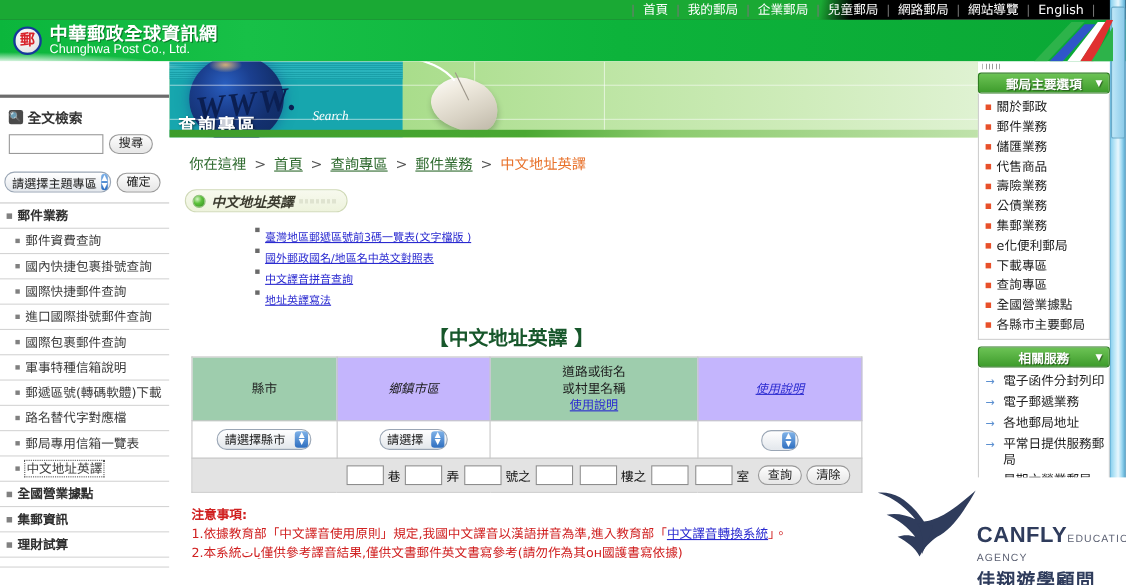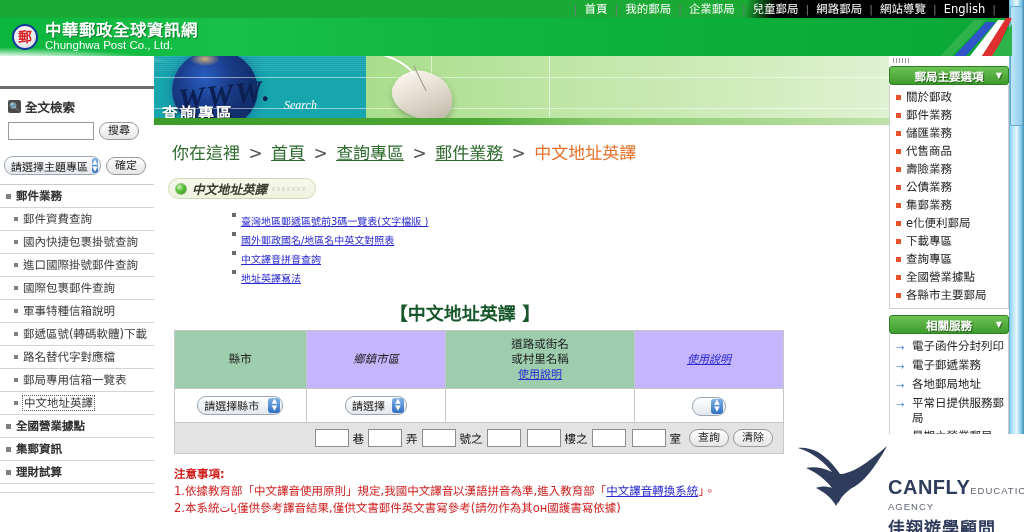--- a/index.html
+++ b/index.html
@@ -172,21 +172,21 @@
     border-radius:50%; transform:rotate(18deg);
   }
   .banner .bottomgreen {
     position:absolute; left:0; bottom:0; width:735px; height:7px;
     background:linear-gradient(90deg,#3d9c2a 0%,#4aa832 44%, #8ccb6e 62%, #bfe2aa 100%);
     z-index:7;
   }
 
   .content { padding:0 0 0 0; }
   .breadcrumb {
-    padding:14px 0 0 18px; font-size:17px; color:#2f6b2f;
+    padding:14px 0 0 18px; font-size:13px; color:#2f6b2f;
   }
   .breadcrumb a { color:#2f6b2f; text-decoration:underline; }
   .breadcrumb .cur { color:#e8712a; text-decoration:none; }
   .breadcrumb .arrow { color:#555; padding:0 3px; }
 
   .pagetitle {
     margin:14px 0 0 14px; width:148px; height:21px;
     border:1px solid #cfd9b6; border-radius:11px;
     background:linear-gradient(#f7f9ee,#eef3dd);
     display:flex; align-items:center; gap:5px; padding-left:6px;
@@ -349,20 +349,24 @@
           <span class="sq"></span>
           <span class="lbl">郵件業務</span>
         </div>
         <div class="m-item lvl2">
           <span class="sq small"></span>
           <span class="lbl">郵件資費查詢</span>
         </div>
         <div class="m-item lvl2">
           <span class="sq small"></span>
           <span class="lbl">國內快捷包裹掛號查詢</span>
+        </div>
+        <div class="m-item lvl2">
+          <span class="sq small"></span>
+          <span class="lbl">國際快捷郵件查詢</span>
         </div>
         <div class="m-item lvl2">
           <span class="sq small"></span>
           <span class="lbl">進口國際掛號郵件查詢</span>
         </div>
         <div class="m-item lvl2">
           <span class="sq small"></span>
           <span class="lbl">國際包裹郵件查詢</span>
         </div>
         <div class="m-item lvl2">

